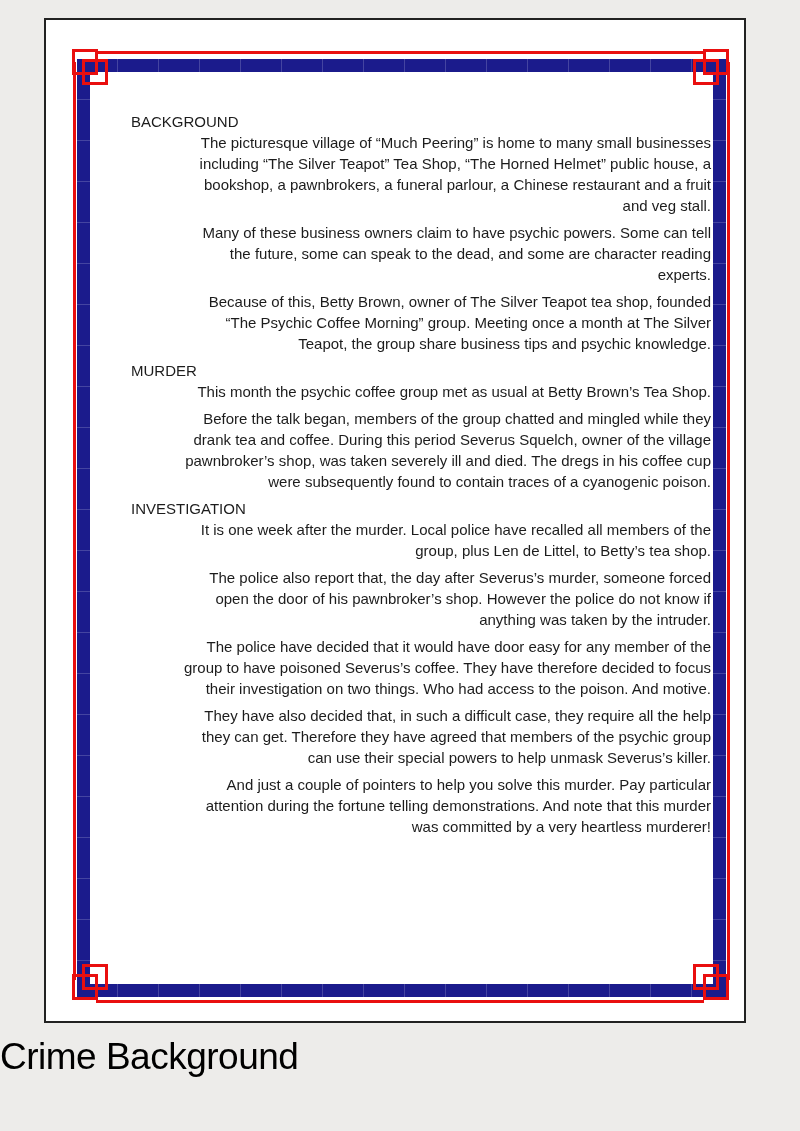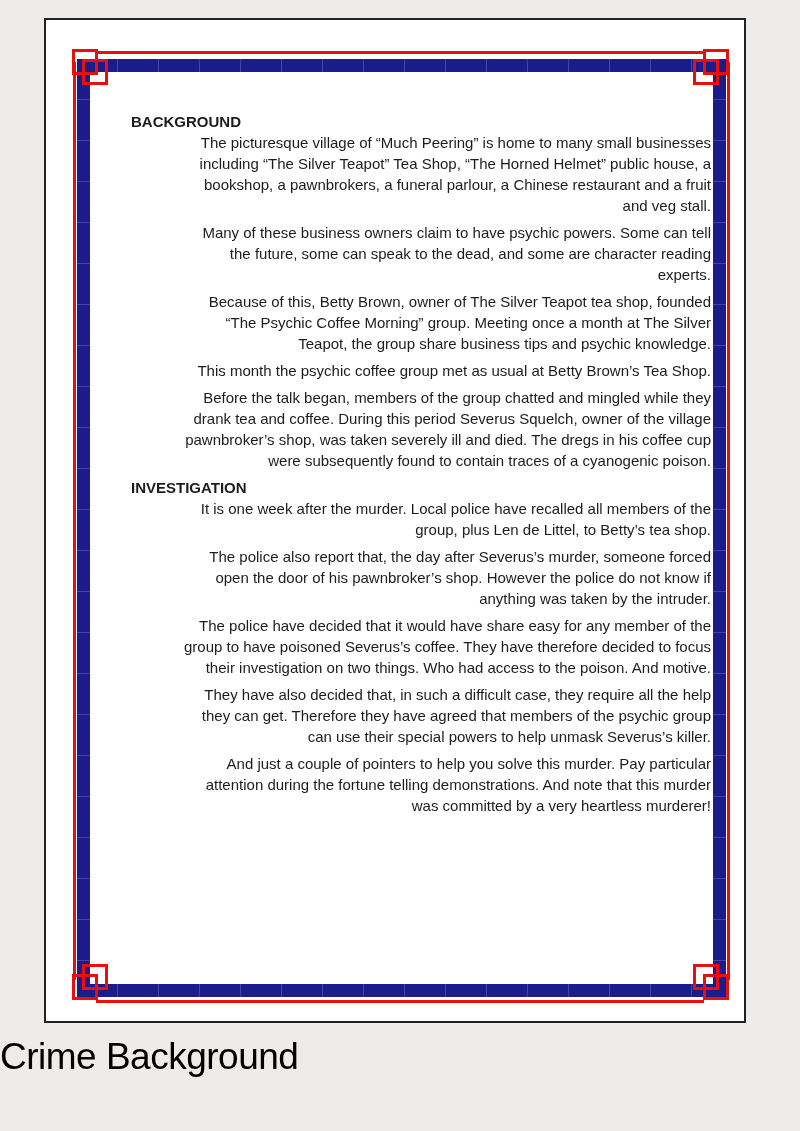--- a/index.html
+++ b/index.html
@@ -54,21 +54,21 @@
   .sq-br2 { left: 647px; top: 944px; }
 
   .content {
     position: absolute;
     left: 85px; top: 91px;
     width: 580px;
     font-size: 15px;
     line-height: 21px;
     color: #1c1c1c;
   }
-  .content .heading { font-weight: 700; }
+  .content .heading { font-weight: 400; }
   .content p { white-space: pre-line; margin: 0 0 6px 0; text-align: right; }
 
   .caption {
     position: absolute;
     left: 0; top: 1036px;
     width: 800px;
     font-size: 37px;
     font-weight: 500;
     letter-spacing: -0.5px;
     color: #000000;
@@ -108,35 +108,36 @@
 and veg stall.</p>
       <p>Many of these business owners claim to have psychic powers. Some can tell
 the future, some can speak to the dead, and some are character reading
 experts.</p>
       <p>Because of this, Betty Brown, owner of The Silver Teapot tea shop, founded
 “The Psychic Coffee Morning” group.  Meeting once a month at The Silver
 Teapot, the group share business tips and psychic knowledge.</p>
     </section>
 
     <section>
+      <div class="heading">MURDER</div>
       <p>This month the psychic coffee group met as usual at Betty Brown’s Tea Shop.</p>
       <p>Before the talk began, members of the group chatted and mingled while they
 drank tea and coffee. During this period Severus Squelch, owner of the village
 pawnbroker’s shop, was taken severely ill and died. The dregs in his coffee cup
 were subsequently found to contain traces of a cyanogenic poison.</p>
     </section>
 
     <section>
       <div class="heading">INVESTIGATION</div>
       <p>It is one week after the murder. Local police have recalled all members of the
 group, plus Len de Littel, to Betty’s tea shop.</p>
       <p>The police also report that, the day after Severus’s murder, someone forced
 open the door of his pawnbroker’s shop. However the police do not know if
 anything was taken by the intruder.</p>
-      <p>The police have decided that it would have share easy for any member of the
+      <p>The police have decided that it would have door easy for any member of the
 group to have poisoned Severus’s coffee. They have therefore decided to focus
 their investigation on two things. Who had access to the poison. And motive.</p>
       <p>They have also decided that, in such a difficult case, they require all the help
 they can get. Therefore they have agreed that members of the psychic group
 can use their special powers to help unmask Severus’s killer.</p>
       <p>And just a couple of pointers to help you solve this murder. Pay particular
 attention during the fortune telling demonstrations. And note that this murder
 was committed by a very heartless murderer!</p>
     </section>
 

